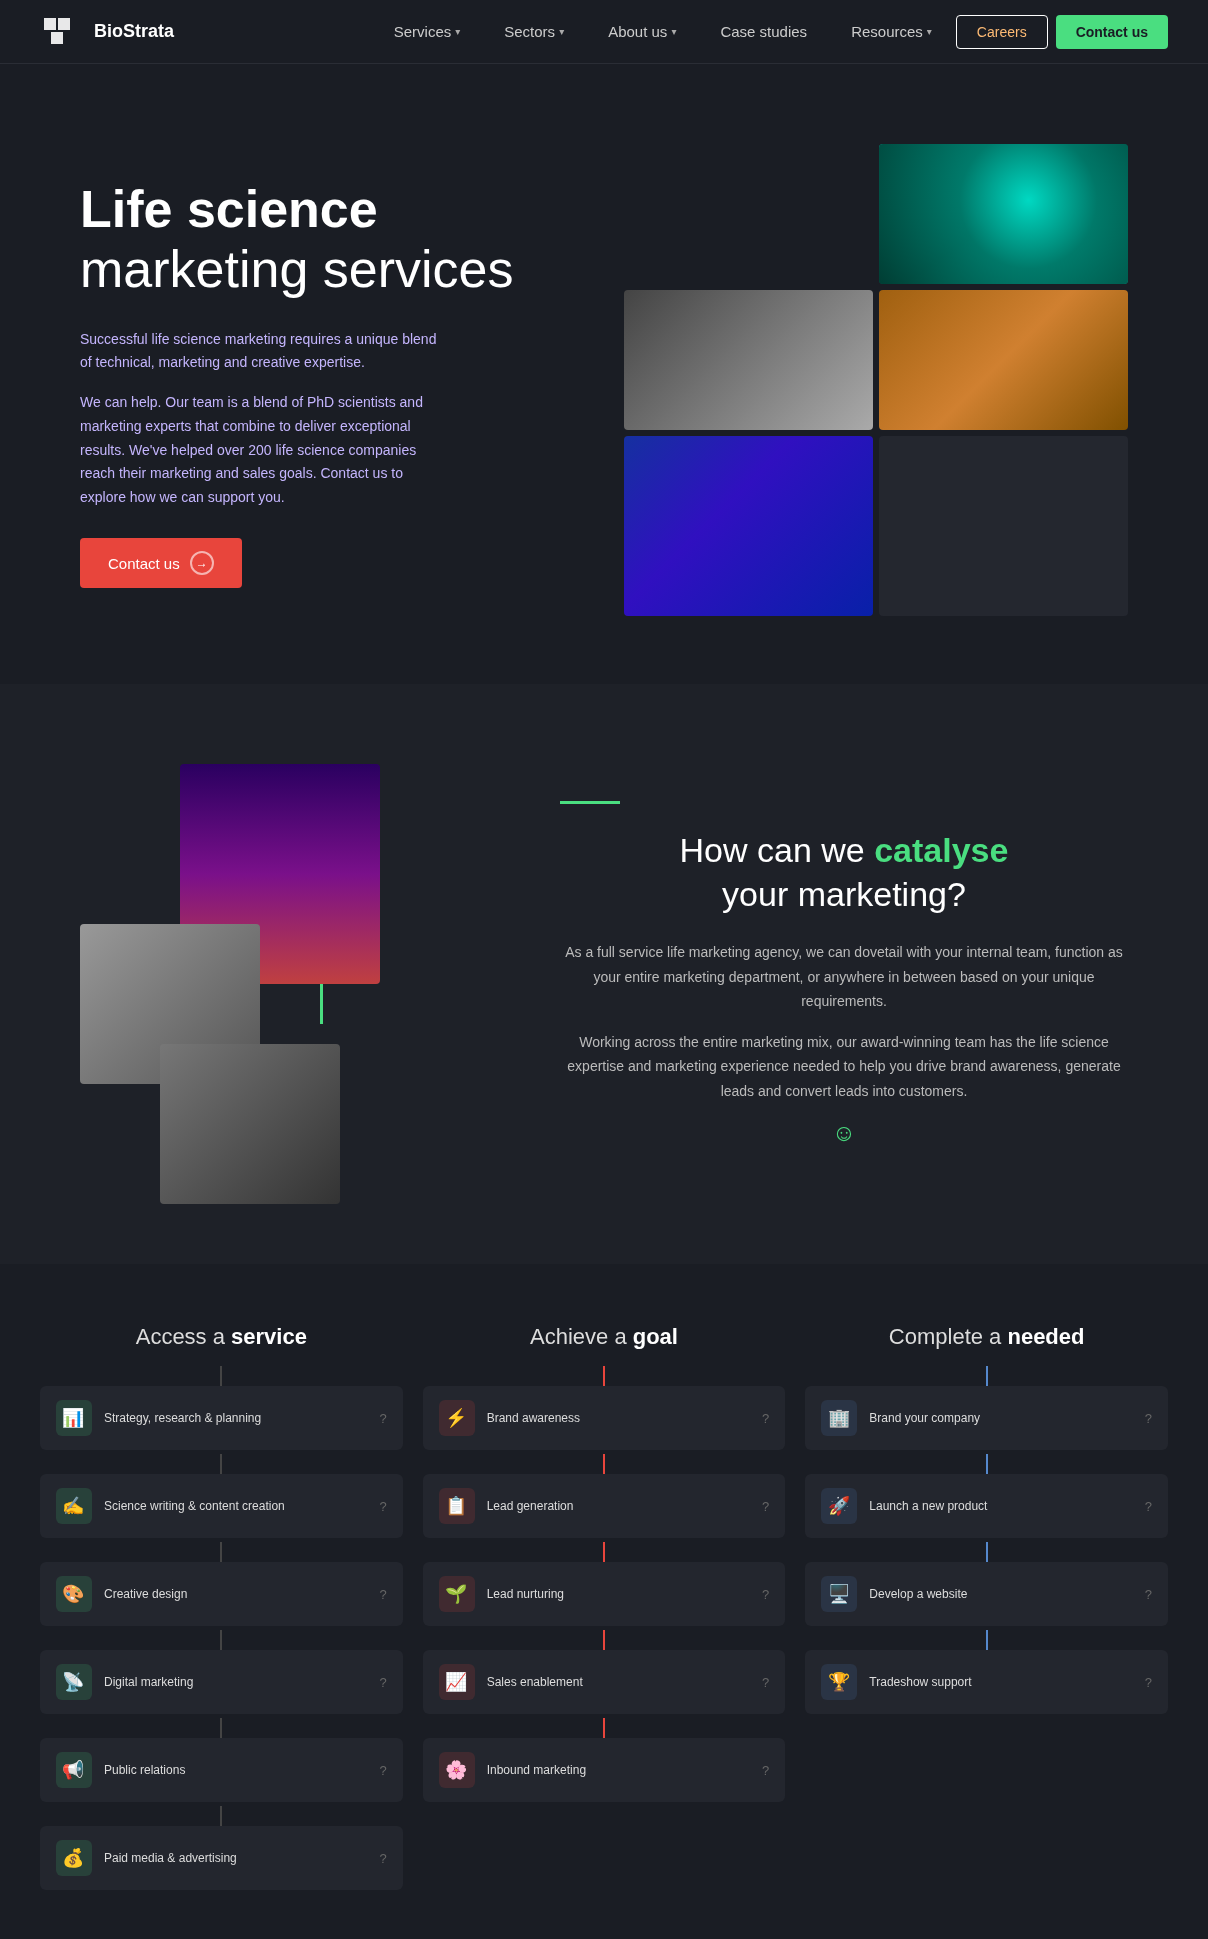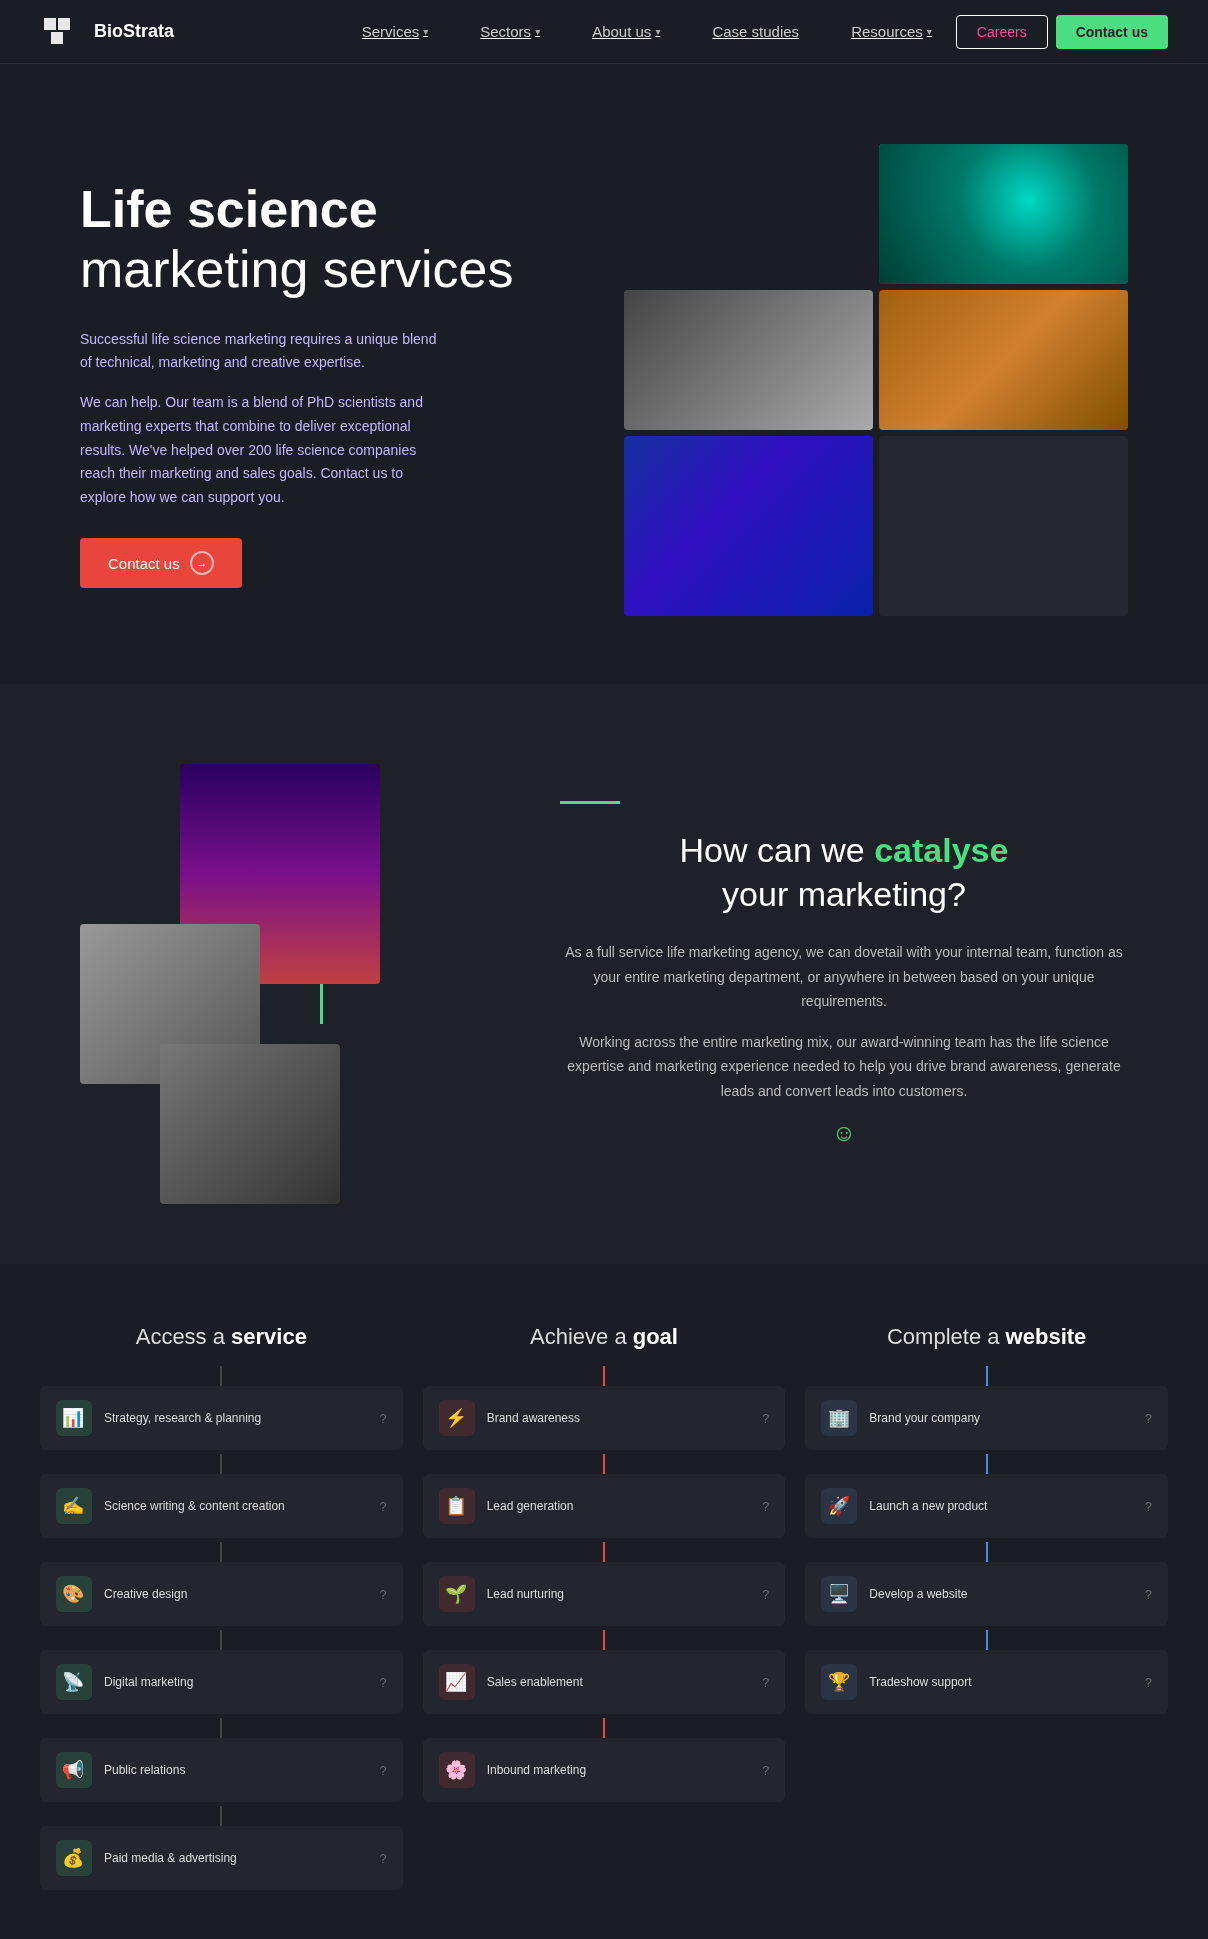--- a/index.html
+++ b/index.html
@@ -34,40 +34,39 @@
       height: 36px;
     }
     .logo-text {
       color: #fff;
       font-size: 18px;
       font-weight: 600;
     }
     .nav-links {
       display: flex;
       align-items: flex-start;
-      gap: 24px;
+      gap: 16px;
       list-style: none;
-      text-decoration: underline;
     }
     .nav-links li a {
       color: #ccc;
       text-decoration: none;
       font-size: 15px;
       padding: 8px 14px;
       display: flex;
       align-items: center;
       gap: 4px;
     }
     .chevron-down {
       font-size: 10px;
       color: #aaa;
     }
     .nav-btn-careers {
       border: 1.5px solid #fff;
-      color: #ec4899;
+      color: #fdba74;
       background: transparent;
       padding: 8px 20px;
       border-radius: 4px;
       cursor: pointer;
       font-size: 14px;
       margin-left: 10px;
     }
     .nav-btn-contact {
       background: #4ade80;
       color: #1a1d24;
@@ -464,21 +463,21 @@
           <span class="service-item-q">?</span>
         </div>
         <div class="connector-line connector-red"></div>
         <div class="service-item">
           <div class="service-item-icon icon-red">🌸</div>
           <span class="service-item-label">Inbound marketing</span>
           <span class="service-item-q">?</span>
         </div>
       </div>
       <div class="service-column">
-        <div class="service-col-header">Complete a <strong>website</strong></div>
+        <div class="service-col-header">Complete a <strong>needed</strong></div>
         <div class="connector-line connector-blue"></div>
         <div class="service-item">
           <div class="service-item-icon icon-blue">🏢</div>
           <span class="service-item-label">Brand your company</span>
           <span class="service-item-q">?</span>
         </div>
         <div class="connector-line connector-blue"></div>
         <div class="service-item">
           <div class="service-item-icon icon-blue">🚀</div>
           <span class="service-item-label">Launch a new product</span>

